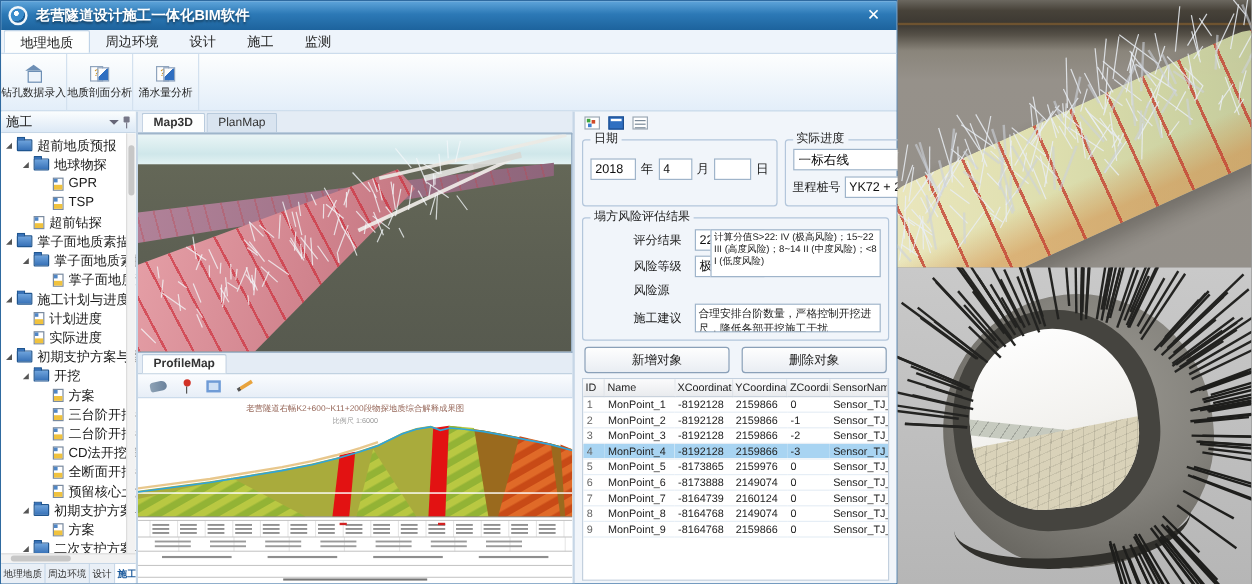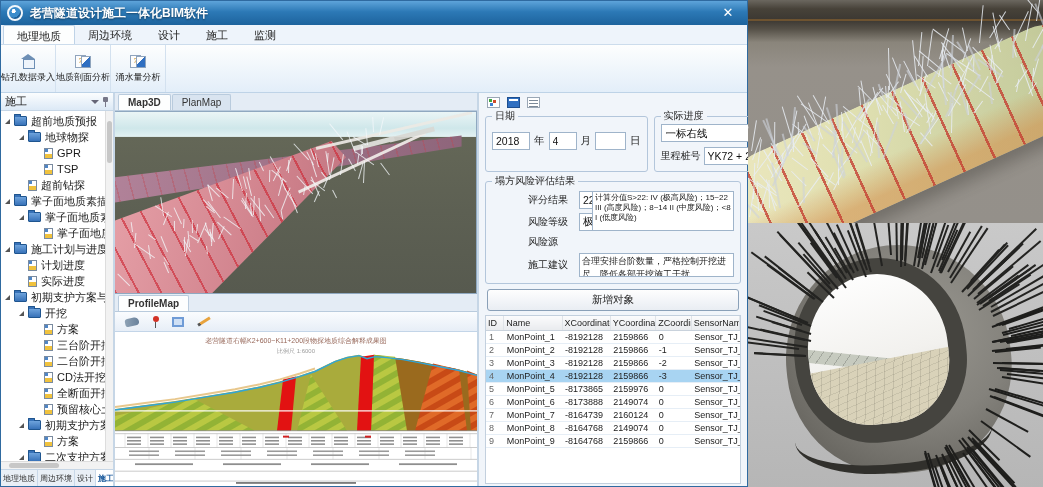--- a/index.html
+++ b/index.html
@@ -680,20 +680,21 @@
             </div>
             <div class="risk-line" style="margin-bottom:0;">
               <span class="risk-lab">施工建议</span>
               <textarea class="risk-area h24" readonly="" style="">合理安排台阶数量，严格控制开挖进尺，降低各部开挖施工干扰</textarea>
             </div>
           </div>
         </div>
 
         <div class="btn-row">
           <span class="btn">新增对象</span>
+          <span class="btn">删除对象</span>
         </div>
         <div class="tblwrap">
           <table class="tbl">
             <colgroup>
               <col class="col-id">
                 <col class="col-name">
                 <col class="col-x">
                 <col class="col-y">
                 <col class="col-z">
                 <col class="col-s">

